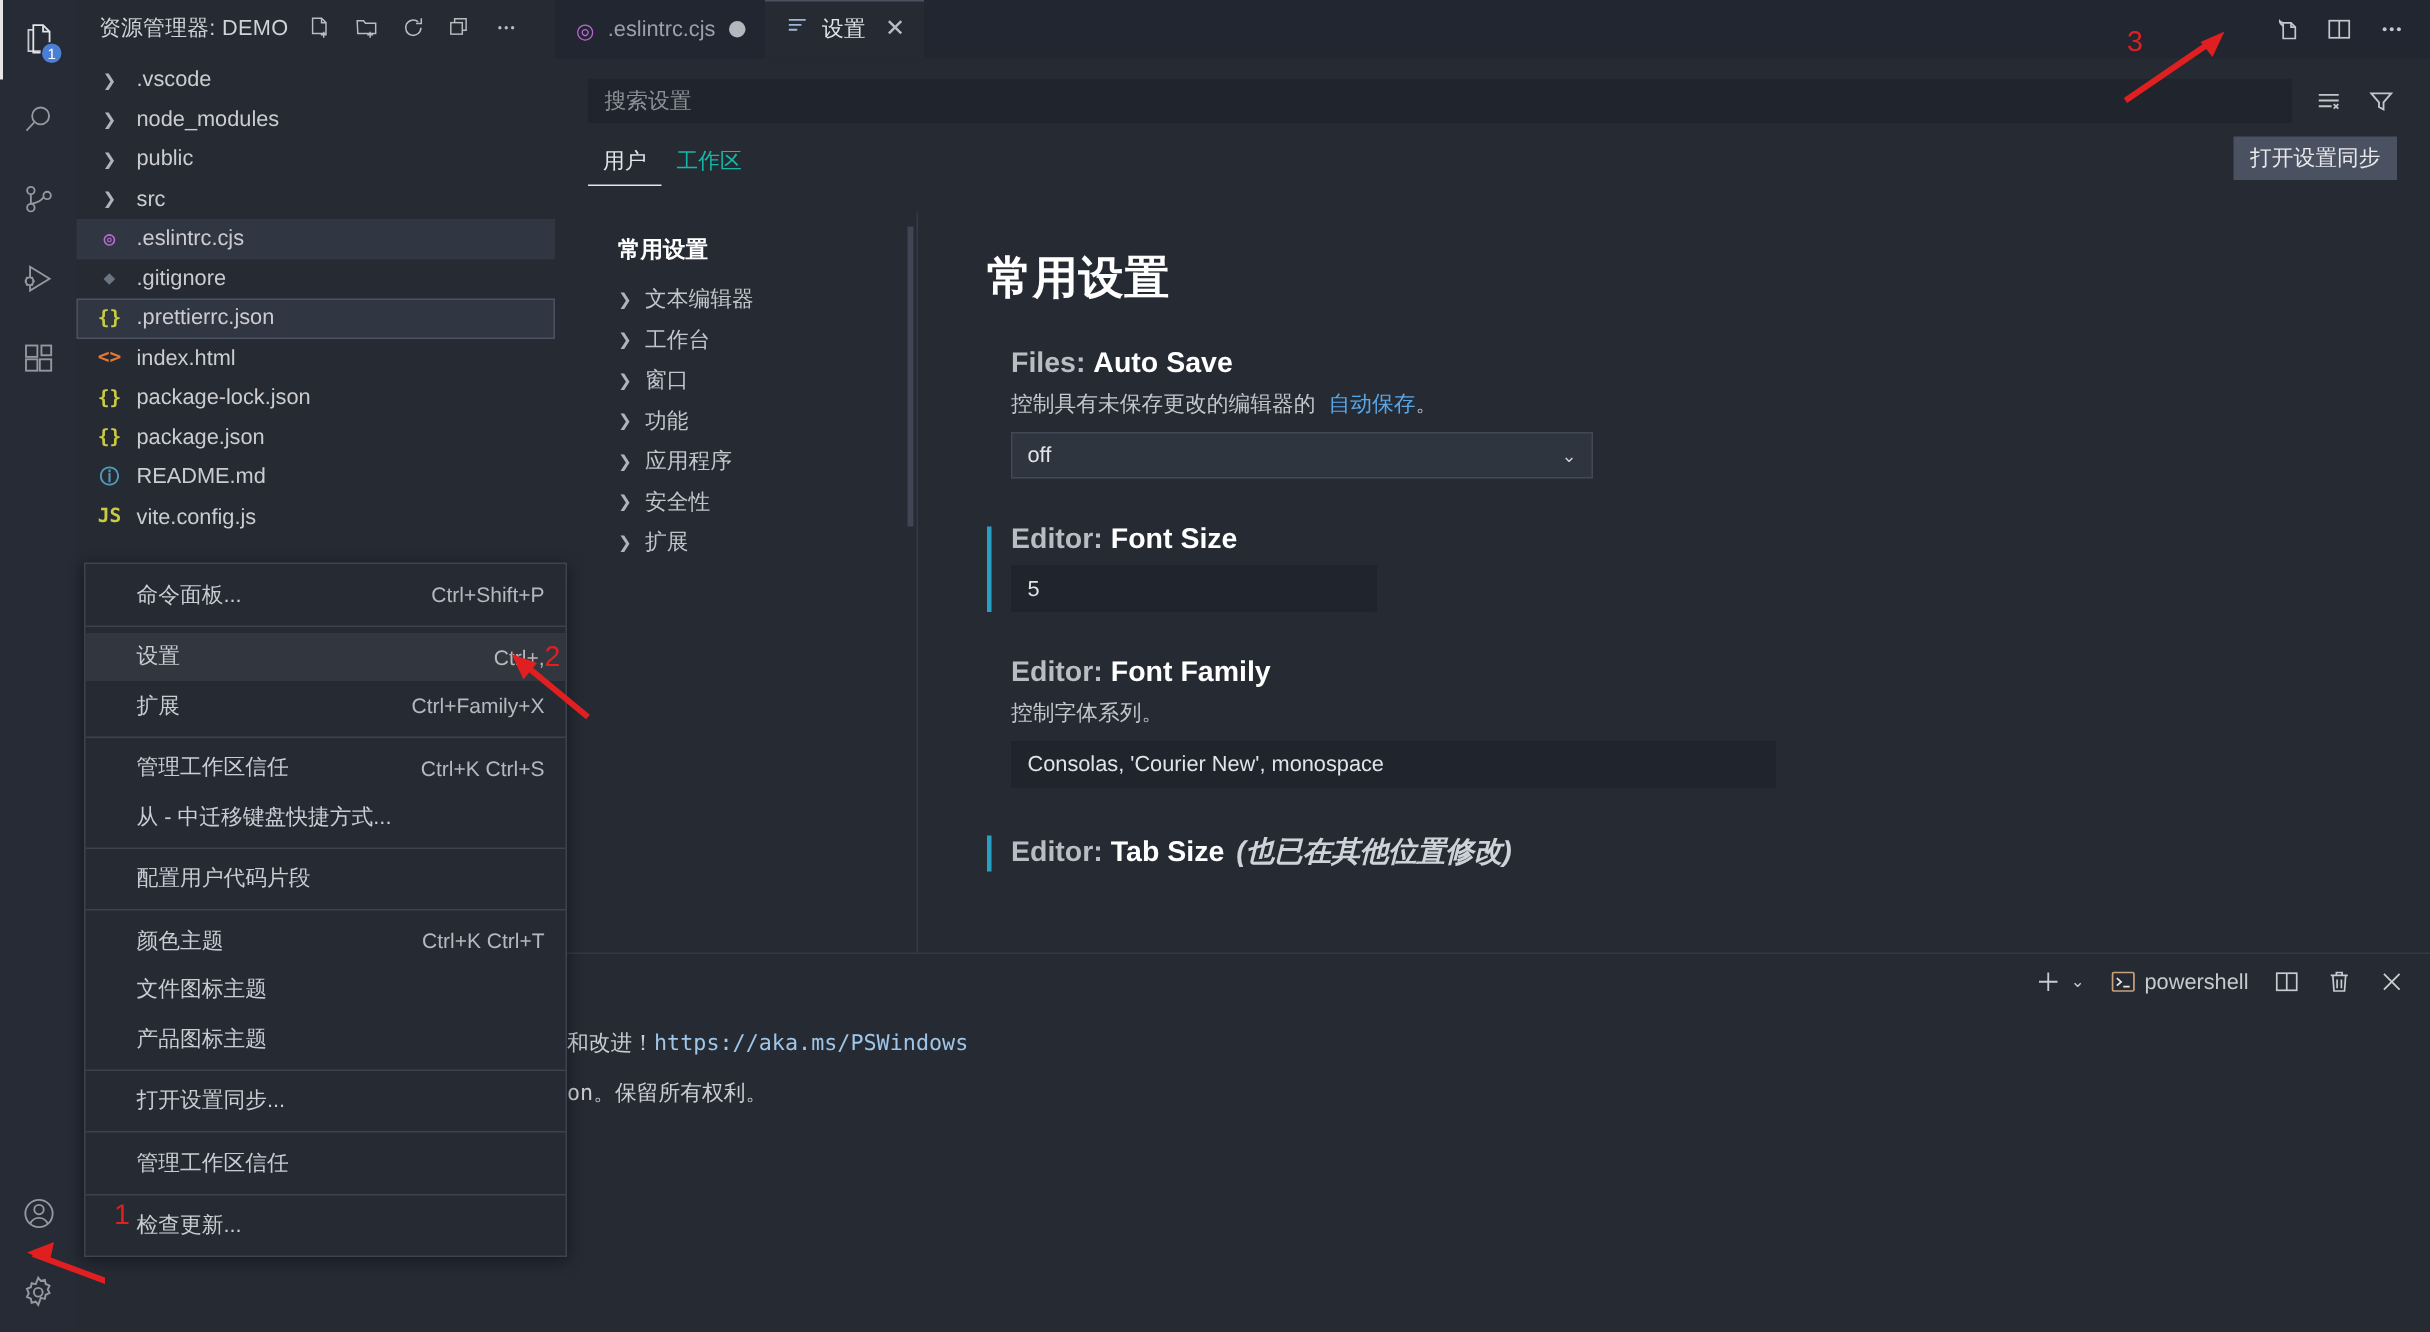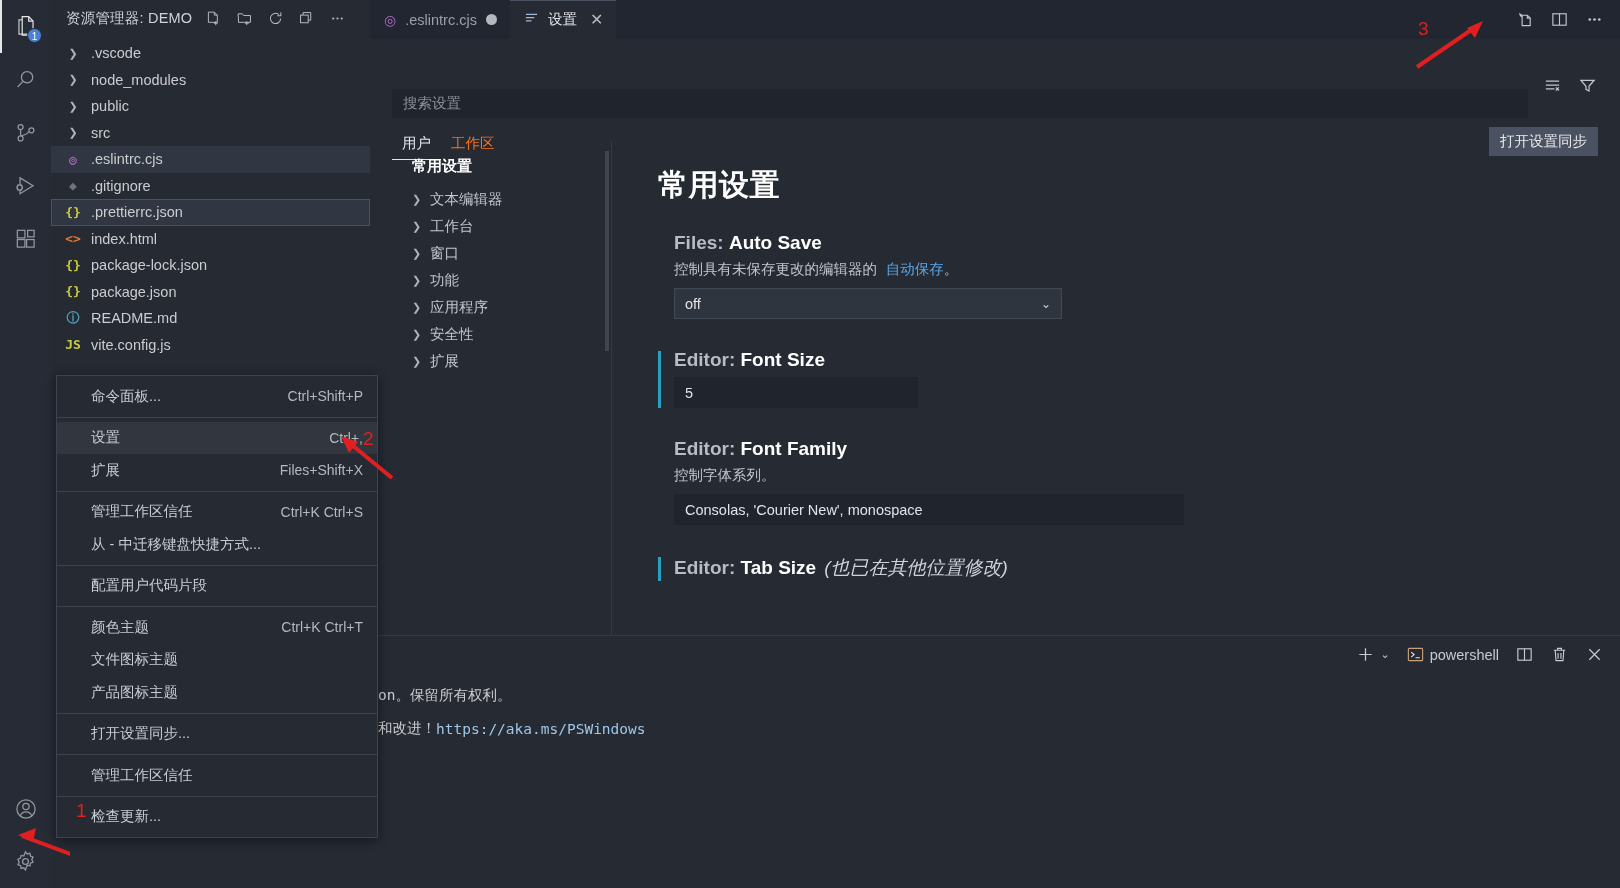--- a/index.html
+++ b/index.html
@@ -109,27 +109,27 @@
     margin-left: auto; display: flex; align-items: center; gap: 16px; padding-right: 16px;
   }
   .tb-act { cursor: pointer; display: flex; align-items: center; }
 
   
   #settings-editor { position: absolute; left: 0; top: 39px; right: 0; bottom: 253px; background: #252a33; overflow: hidden; }
   #search-row { padding: 14px 22px 0 22px; display: flex; align-items: center; }
   #settings-search {
     flex: 1 1 auto; height: 29px; background: #1f242d; border: 1px solid #1f242d;
     display: flex; align-items: center; padding: 0 10px;
-    font-size: 14.5px; color: #8d9198; margin-top: 36px;
+    font-size: 14.5px; color: #8d9198;
   }
   #search-icons { display: flex; align-items: center; gap: 13px; margin-left: 13px; }
 
   #tabs-row { display: flex; align-items: flex-end; padding: 16px 22px 0 22px; position: relative; }
   .stab {
-    font-size: 14.5px; color: #f97316; padding: 0 10px 7px 10px; cursor: pointer; position: relative;
+    font-size: 14.5px; color: #14b8a6; padding: 0 10px 7px 10px; cursor: pointer; position: relative;
   }
   .stab.active { color: #e4e5e9; }
   .stab.active::after {
     content: ""; position: absolute; left: 0; right: 0; bottom: 0; height: 1.5px; background: #e4e5e9;
   }
   #sync-button {
     position: absolute; right: 22px; bottom: 4px;
     background: #4a5161; color: #e8e9ec; font-size: 14.5px;
     padding: 5px 11px; cursor: pointer; white-space: nowrap;
   }
@@ -151,21 +151,21 @@
   .toc-chev { width: 18px; flex: 0 0 18px; color: #b0b3ba; font-size: 11px; }
 
   #settings-list { flex: 1 1 auto; padding: 14px 0 0 46px; position: relative; }
   .setting-title-big { font-size: 30px; font-weight: bold; color: #ffffff; margin: 10px 0 26px 0; letter-spacing: .5px; }
   .setting { position: relative; padding-left: 16px; margin-bottom: 30px; }
   .setting.modified::before {
     content: ""; position: absolute; left: 0; top: 2px; bottom: 0; width: 2.5px; background: #28a0c4;
   }
   .setting-name { font-size: 19px; color: #b9bcc2; font-weight: bold; margin-bottom: 6px; }
   .setting-name b { color: #ffffff; }
-  .setting-name i { color: #cfd2d8; font-weight: normal; font-style: italic; padding-left: 8px; }
+  .setting-name i { color: #cfd2d8; font-weight: bold; font-style: italic; padding-left: 8px; }
   .setting-desc { font-size: 14.5px; color: #c2c5cb; margin-bottom: 9px; font-family: Liberation Mono, monospace; }
   .setting-desc a { color: #5aa7e8; text-decoration: none; }
   .select-box {
     width: 388px; height: 31px; background: #2f353f; border: 1px solid #414856;
     display: flex; align-items: center; padding: 0 10px; font-size: 14.5px; color: #e1e3e7;
     cursor: pointer;
   }
   .select-box .chev-dn { margin-left: auto; color: #cfd2d8; font-size: 12px; }
   .input-box {
     height: 31px; background: #1f242d; border: 1px solid #1f242d;
@@ -348,21 +348,21 @@
         <span class="cm-label">命令面板...</span>
         <span class="cm-key">Ctrl+Shift+P</span>
       </div>
       <div class="cm-sep"></div>
       <div class="cm-item highlight">
         <span class="cm-label">设置</span>
         <span class="cm-key">Ctrl+,</span>
       </div>
       <div class="cm-item">
         <span class="cm-label">扩展</span>
-        <span class="cm-key">Files+Shift+X</span>
+        <span class="cm-key">Ctrl+Family+X</span>
       </div>
       <div class="cm-sep"></div>
       <div class="cm-item">
         <span class="cm-label">管理工作区信任</span>
         <span class="cm-key">Ctrl+K Ctrl+S</span>
       </div>
       <div class="cm-item">
         <span class="cm-label">从 - 中迁移键盘快捷方式...</span>
       </div>
       <div class="cm-sep"></div>
@@ -551,25 +551,25 @@
           </svg>
         </div>
         <div class="ph-act">
           <svg width="19" height="19" viewBox="0 0 20 20" fill="none" stroke="#c8cbd1" stroke-width="1.3">
             <path d="M4.5 4.5l11 11M15.5 4.5l-11 11"></path>
           </svg>
         </div>
       </div>
       <div id="terminal-body">
           <div class="term-line">
-            <span>on。保留所有权利。</span>
+            <span>和改进！ </span>
+            <span class="url">https://aka.ms/PSWindows</span>
           </div>
           <div class="term-line">
-            <span>和改进！ </span>
-            <span class="url">https://aka.ms/PSWindows</span>
+            <span>on。保留所有权利。</span>
           </div>
         </div>
     </div>
   </div>
 
   <svg class="anno-arrow" style="left:0;top:790px;" width="70" height="70" viewBox="0 0 70 70">
     <line x1="108" y1="78" x2="22" y2="46" stroke="#e02020" stroke-width="4"></line>
     <polygon points="18,45 36,38 33,52" fill="#e02020"></polygon>
   </svg>
   <svg class="anno-arrow" style="left:330px;top:420px;" width="80" height="70" viewBox="0 0 80 70">

